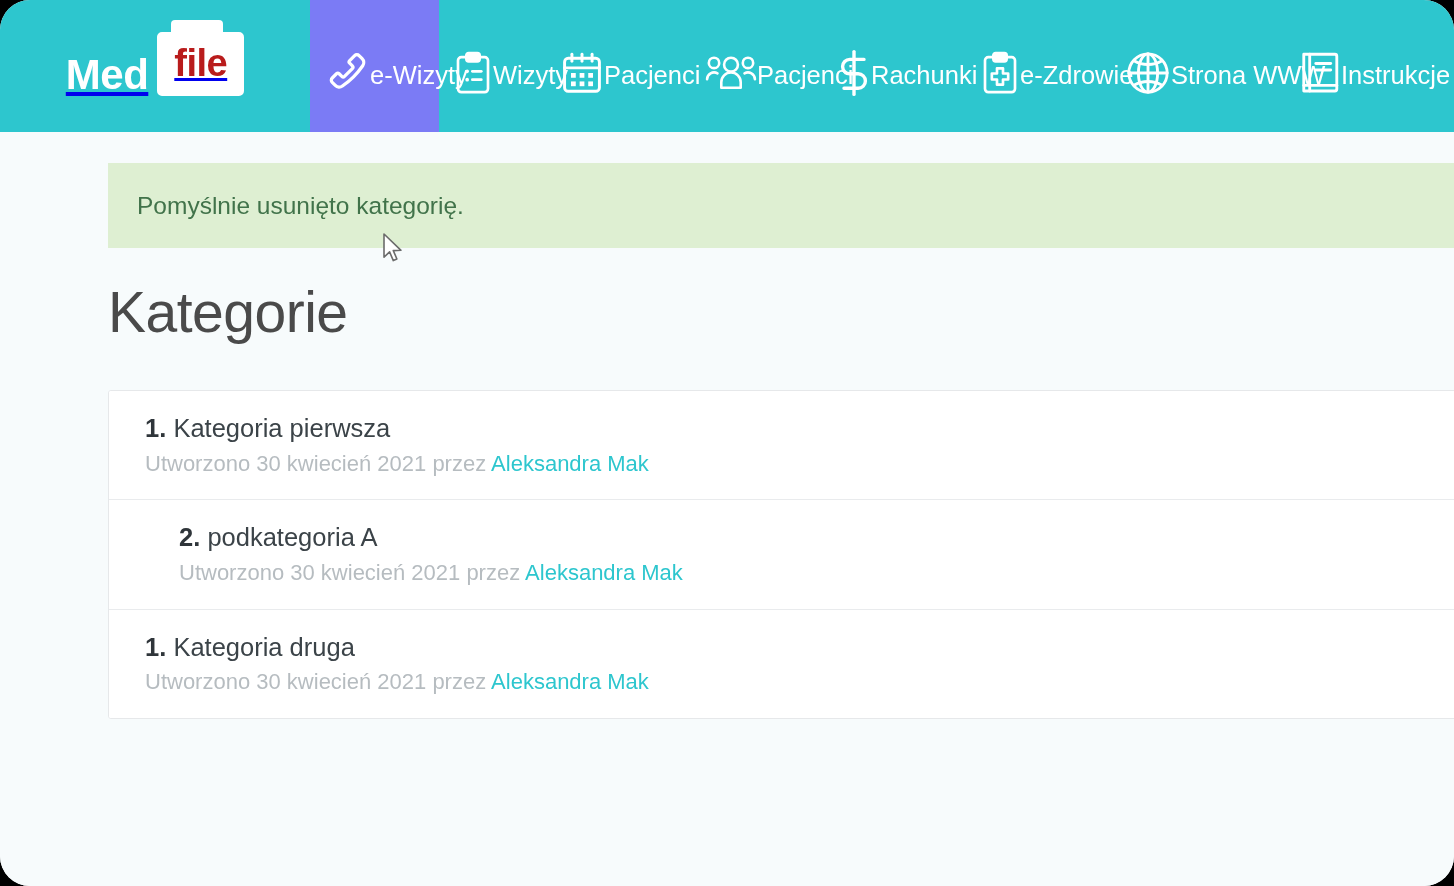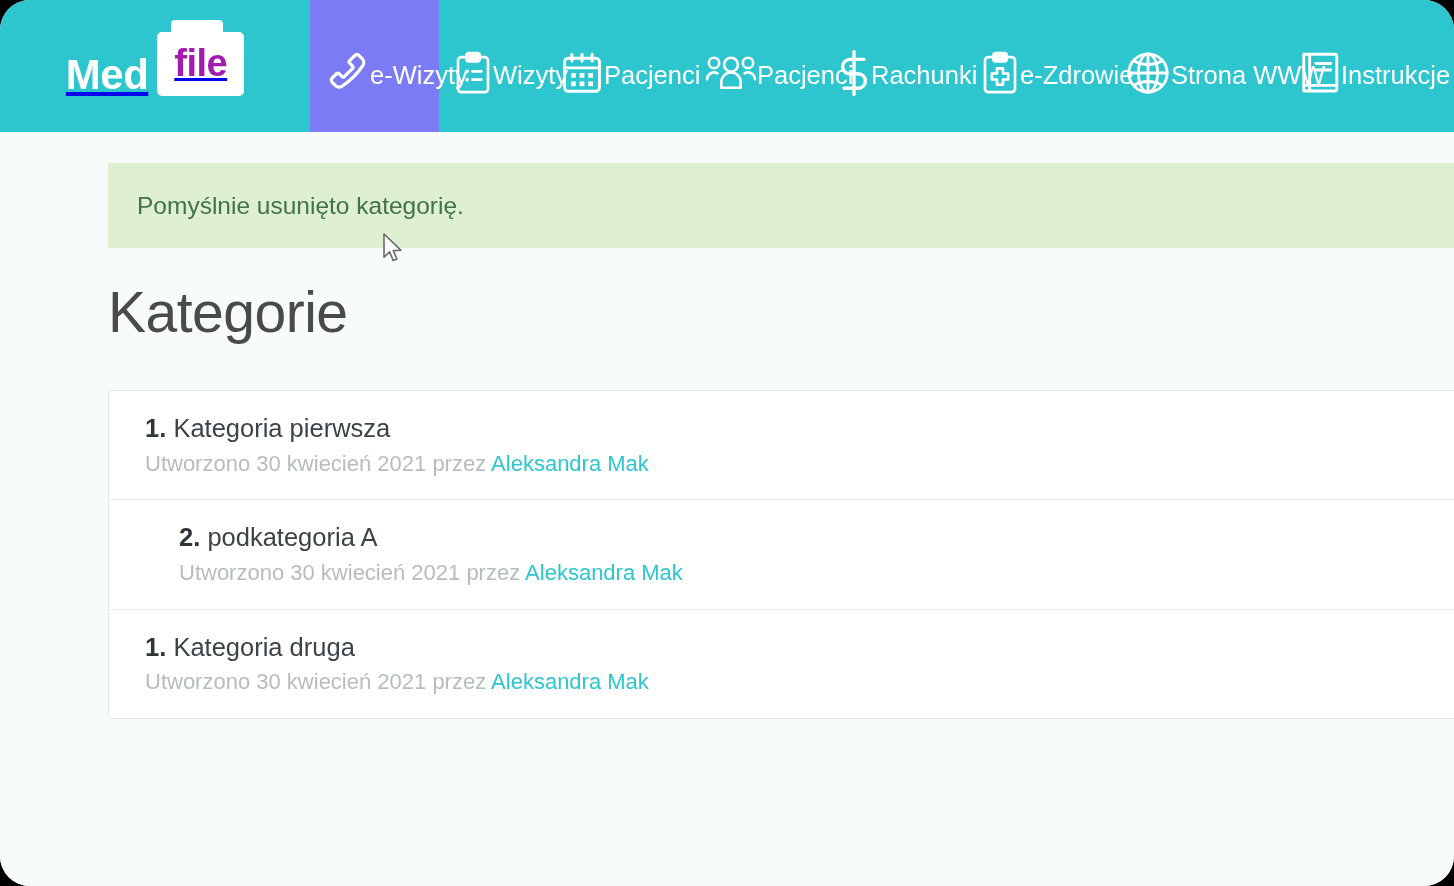--- a/index.html
+++ b/index.html
@@ -51,21 +51,21 @@
     display: flex;
     align-items: flex-end;
   }
   .brand-file {
     display: inline-block;
     position: relative;
     margin-left: 9px;
     padding: 7px 12px 9px 12px;
     border: 5px solid #ffffff;
     border-radius: 5px;
-    color: #a21caf;
+    color: #b91c1c;
     background: #ffffff;
     font-size: 38px;
     line-height: 1;
   }
   .brand-file::before {
     content: "";
     position: absolute;
     left: 9px; top: -17px;
     width: 52px; height: 14px;
     background: #ffffff;

